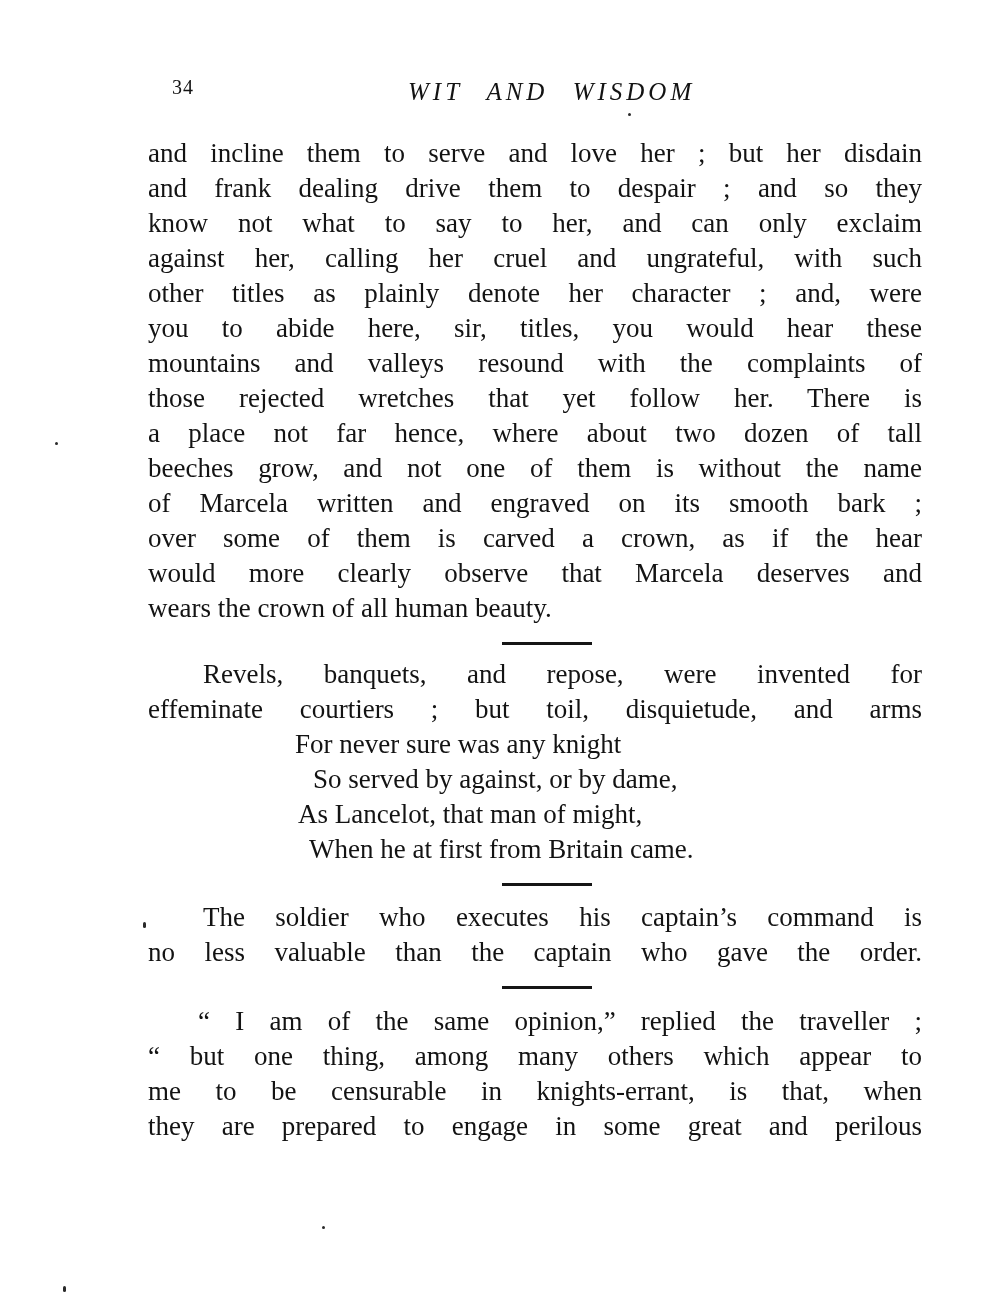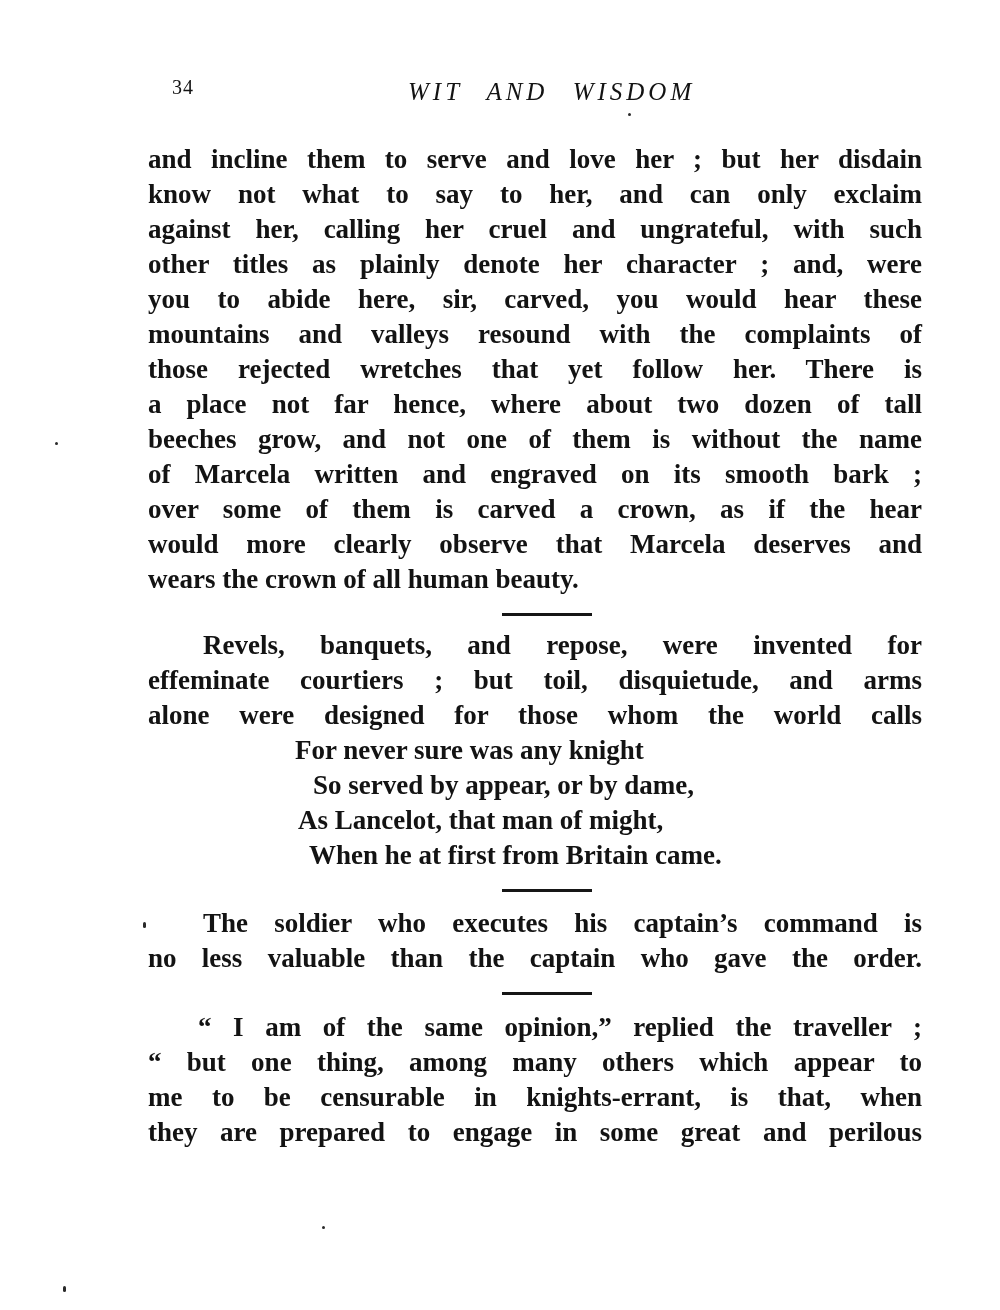--- a/index.html
+++ b/index.html
@@ -25,25 +25,24 @@
     top: 78px;
     font-size: 25px;
     font-style: italic;
     letter-spacing: 4px;
     word-spacing: 14px;
     white-space: nowrap;
   }
   .textblock {
     position: absolute;
     left: 148px;
-    top: 142px;
+    top: 136px;
     width: 774px;
     font-size: 27px;
     line-height: 35px;
-    font-weight: bold;
   }
   .line {
     height: 35px;
     text-align: justify;
     text-align-last: justify;
     text-justify: inter-word;
     white-space: normal;
   }
   .line.left {
     text-align: center;
@@ -79,45 +78,45 @@
 
 <div class="page">
 
   <div class="page-number">34</div>
   <div class="running-title">WIT AND WISDOM</div>
 
   <div class="textblock">
 
     <div class="paragraph">
       <div class="line">and incline them to serve and love her ; but her disdain</div>
+      <div class="line">and frank dealing drive them to despair ; and so they</div>
       <div class="line">know not what to say to her, and can only exclaim</div>
       <div class="line">against her, calling her cruel and ungrateful, with such</div>
       <div class="line">other titles as plainly denote her character ; and, were</div>
-      <div class="line">you to abide here, sir, carved, you would hear these</div>
+      <div class="line">you to abide here, sir, titles, you would hear these</div>
       <div class="line">mountains and valleys resound with the complaints of</div>
       <div class="line">those rejected wretches that yet follow her.  There is</div>
       <div class="line">a place not far hence, where about two dozen of tall</div>
       <div class="line">beeches grow, and not one of them is without the name</div>
       <div class="line">of Marcela written and engraved on its smooth bark ;</div>
       <div class="line">over some of them is carved a crown, as if the hear</div>
       <div class="line">would more clearly observe that Marcela deserves and</div>
       <div class="line left">wears the crown of all human beauty.</div>
     </div>
 
     <hr class="divider d1">
 
     <div class="paragraph">
       <div class="line indent">Revels, banquets, and repose, were invented for</div>
       <div class="line">effeminate courtiers ; but toil, disquietude, and arms</div>
-      <div class="line">alone were designed for those whom the world calls</div>
     </div>
 
     <div class="verse">
       <div class="line">For never sure was any knight</div>
-      <div class="line">So served by appear, or by dame,</div>
+      <div class="line">So served by against, or by dame,</div>
       <div class="line">As Lancelot, that man of might,</div>
       <div class="line">When he at first from Britain came.</div>
     </div>
 
     <hr class="divider d2">
 
     <div class="paragraph">
       <div class="line indent">The soldier who executes his captain’s command is</div>
       <div class="line">no less valuable than the captain who gave the order.</div>
     </div>

